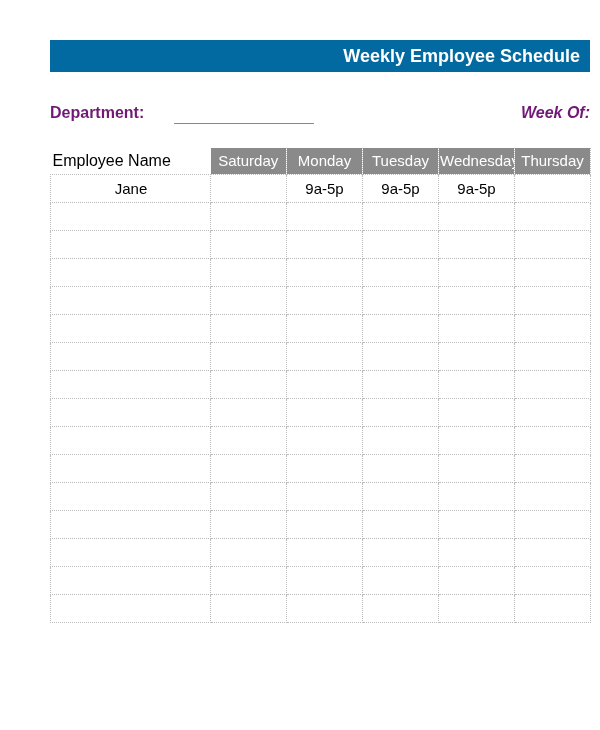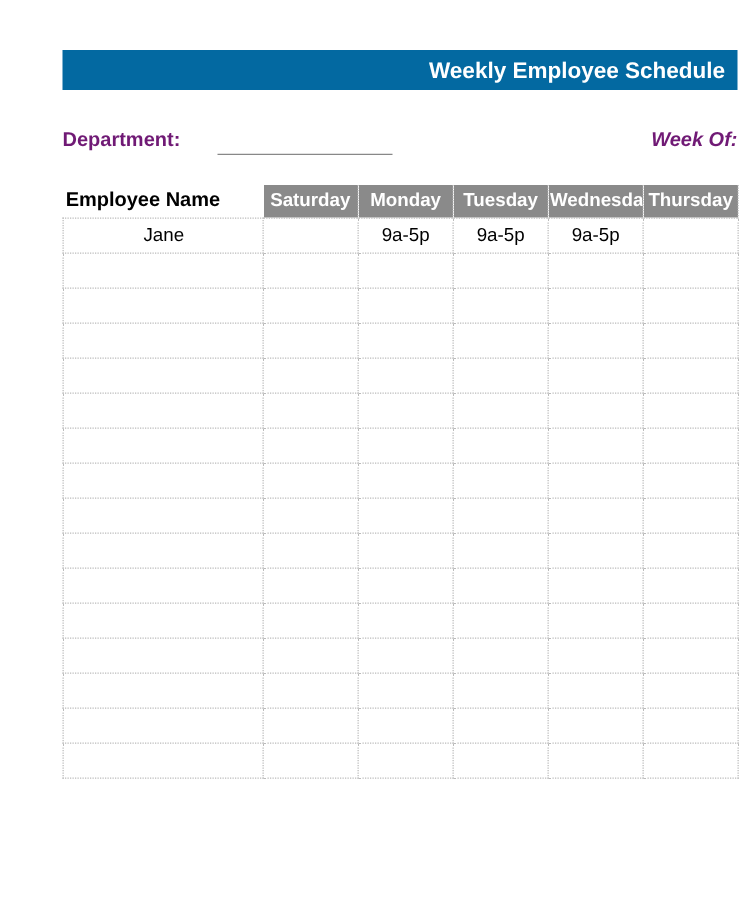--- a/index.html
+++ b/index.html
@@ -46,21 +46,21 @@
   .meta-week-label { margin-left: auto; flex: 0 0 auto; font-style: italic; }
   .schedule {
     margin-top: 24px;
     border-collapse: collapse;
     width: 540px;
     table-layout: fixed;
   }
   .schedule th {
     background: #8a8a8a;
     color: #fff;
-    font-weight: bold;
+    font-weight: normal;
     font-size: 15px;
     height: 26px;
     border-right: 1px dotted #bbb;
     overflow: hidden;
     white-space: nowrap;
     text-align: center;
   }
   .schedule th.name-col {
     background: #fff;
     color: #000;

